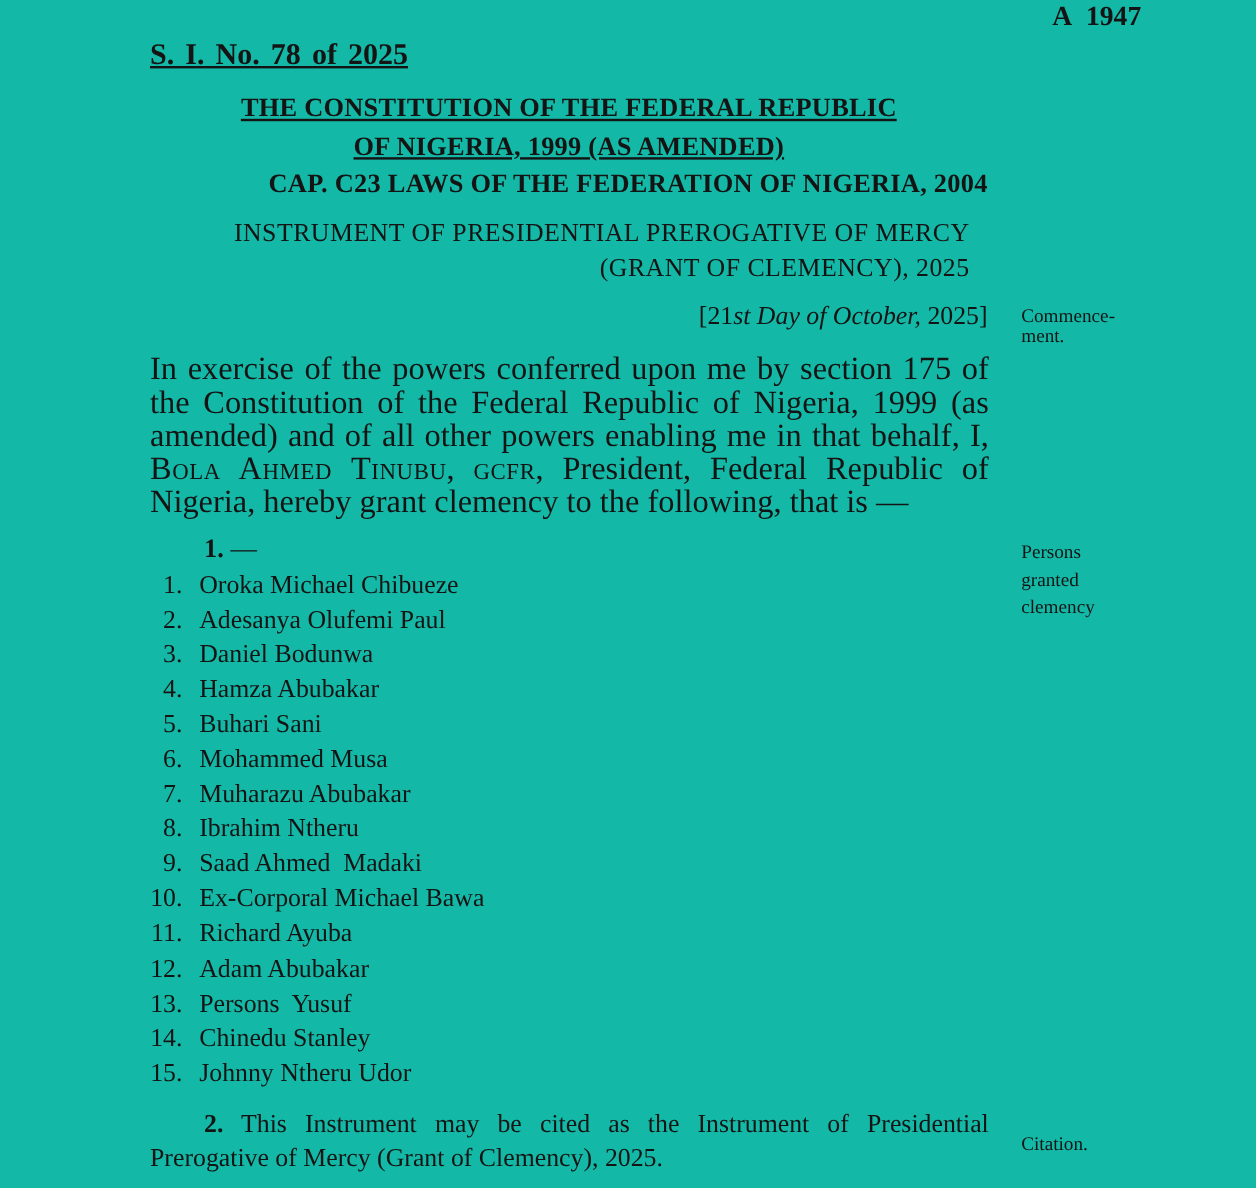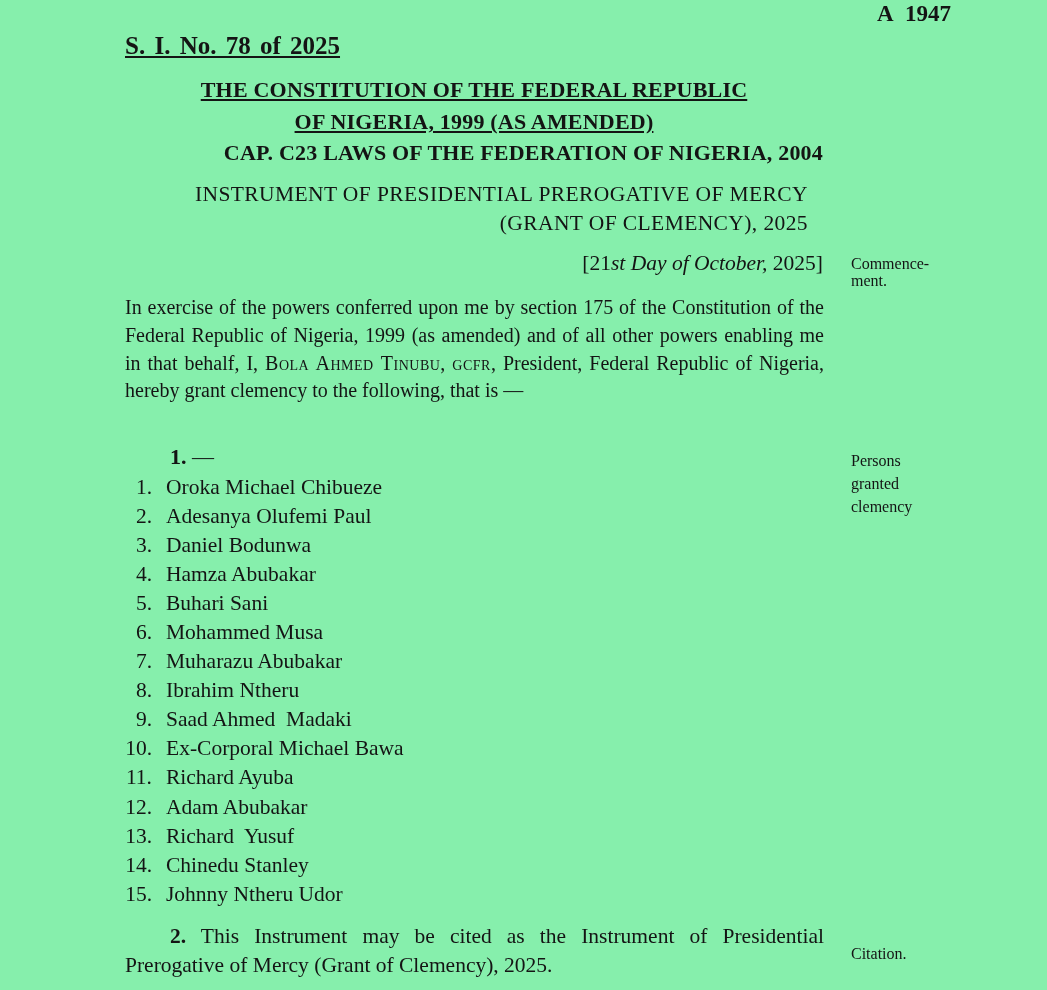--- a/index.html
+++ b/index.html
@@ -1,20 +1,20 @@
 <!DOCTYPE html>
 <html><head>
 <meta charset="utf-8">
 <style>
   html, body { margin: 0; padding: 0; background: #ffffff; }
   .page {
     position: relative;
     width: 1047px;
     height: 990px;
-    background: #86efac;
+    background: #14b8a6;
     font-family: "Liberation Serif", serif;
     color: #141414;
     overflow: hidden;
   }
   .page-number {
     position: absolute;
     top: 1px;
     right: 96px;
     font-size: 23px;
     font-weight: bold;
@@ -80,21 +80,21 @@
     white-space: pre-line;
   }
   .mn-commence { top: 255px; line-height: 17px; }
   .mn-persons  { top: 449px; line-height: 23px; }
   .mn-citation { top: 898px; margin-top: 44px; }
   .preamble {
     position: absolute;
     left: 125px;
     top: 294px;
     width: 699px;
-    font-size: 20px;
+    font-size: 27px;
     line-height: 27.8px;
     text-align: justify;
   }
   .smallcaps { font-variant: small-caps; letter-spacing: 0.5px; }
   .sec1-head {
     position: absolute;
     left: 170px;
     top: 444px;
     font-size: 22px;
   }
@@ -197,21 +197,21 @@
     <div class="person-row">
         <span class="person-num">11.</span>
         <span class="person-name">Richard Ayuba</span>
       </div>
     <div class="person-row">
         <span class="person-num">12.</span>
         <span class="person-name">Adam Abubakar</span>
       </div>
     <div class="person-row">
         <span class="person-num">13.</span>
-        <span class="person-name">Richard  Yusuf</span>
+        <span class="person-name">Persons  Yusuf</span>
       </div>
     <div class="person-row">
         <span class="person-num">14.</span>
         <span class="person-name">Chinedu Stanley</span>
       </div>
     <div class="person-row">
         <span class="person-num">15.</span>
         <span class="person-name">Johnny Ntheru Udor</span>
       </div>
   </div>

